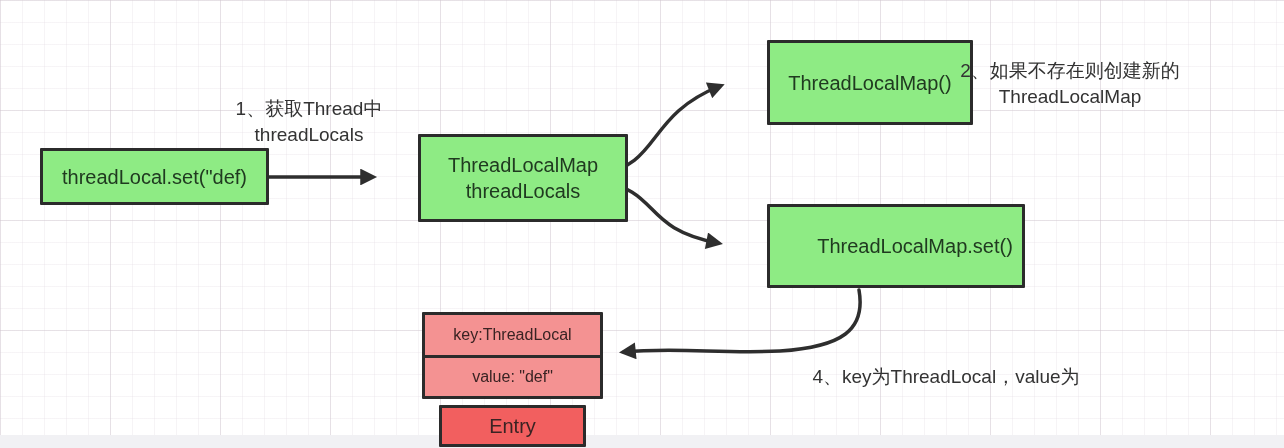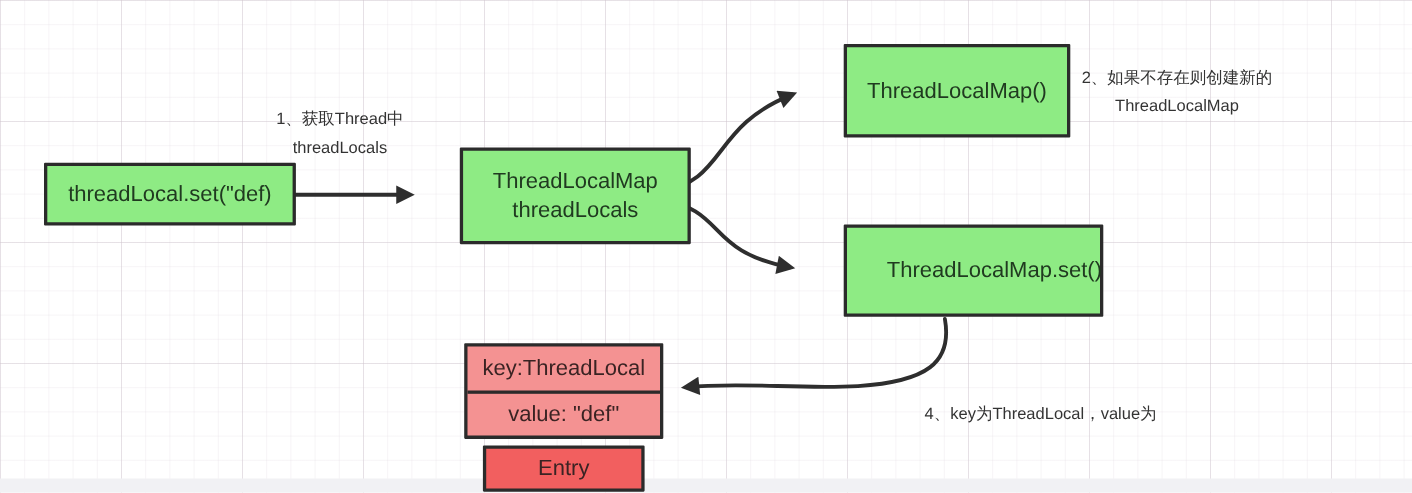--- a/index.html
+++ b/index.html
@@ -29,27 +29,27 @@
     font-size:20px;
     line-height:26px;
     border-radius:1px;
   }
   .node.green{background:#8eeb84;color:#203a20;margin-left:32px;}
   .node.pink-stack{background:#f49292;color:#3a2323;padding:0;display:block;z-index:2;}
   .node.red{background:#f25f5f;color:#3a2323;z-index:1;}
   .pink-cell{
     box-sizing:border-box;
     display:flex;align-items:center;justify-content:center;
-    height:40px;font-size:20px;
+    height:40px;font-size:16px;
   }
   .pink-cell + .pink-cell{border-top:3px solid #2b2b2b;height:41px;}
   .annotation{
     position:absolute;
     color:#333333;
-    font-size:15px;
+    font-size:19px;
     line-height:26px;
     text-align:center;
   }
   .arrows{position:absolute;left:0;top:0;pointer-events:none;}
 </style>
 </head>
 <body>
 
 <div class="canvas">
 
@@ -71,21 +71,21 @@
 
   <div class="node green" style="left:386px;top:134px;width:210px;height:88px;">
     <span>ThreadLocalMap</span>
     <span>threadLocals</span>
   </div>
 
   <div class="node green" style="left:735px;top:40px;width:206px;height:85px;">
     <span>ThreadLocalMap()</span>
   </div>
 
-  <div class="node green" style="left:735px;top:204px;width:236px;height:84px;padding-left:38px;">
+  <div class="node green" style="left:735px;top:204px;width:258px;height:84px;padding-left:38px;">
     <span>ThreadLocalMap.set()</span>
   </div>
 
   <div class="node red" style="left:439px;top:405px;width:147px;height:42px;">
     <span>Entry</span>
   </div>
 
   <div class="node pink-stack" style="left:422px;top:312px;width:181px;">
     <div class="pink-cell">
       <span>key:ThreadLocal</span>

